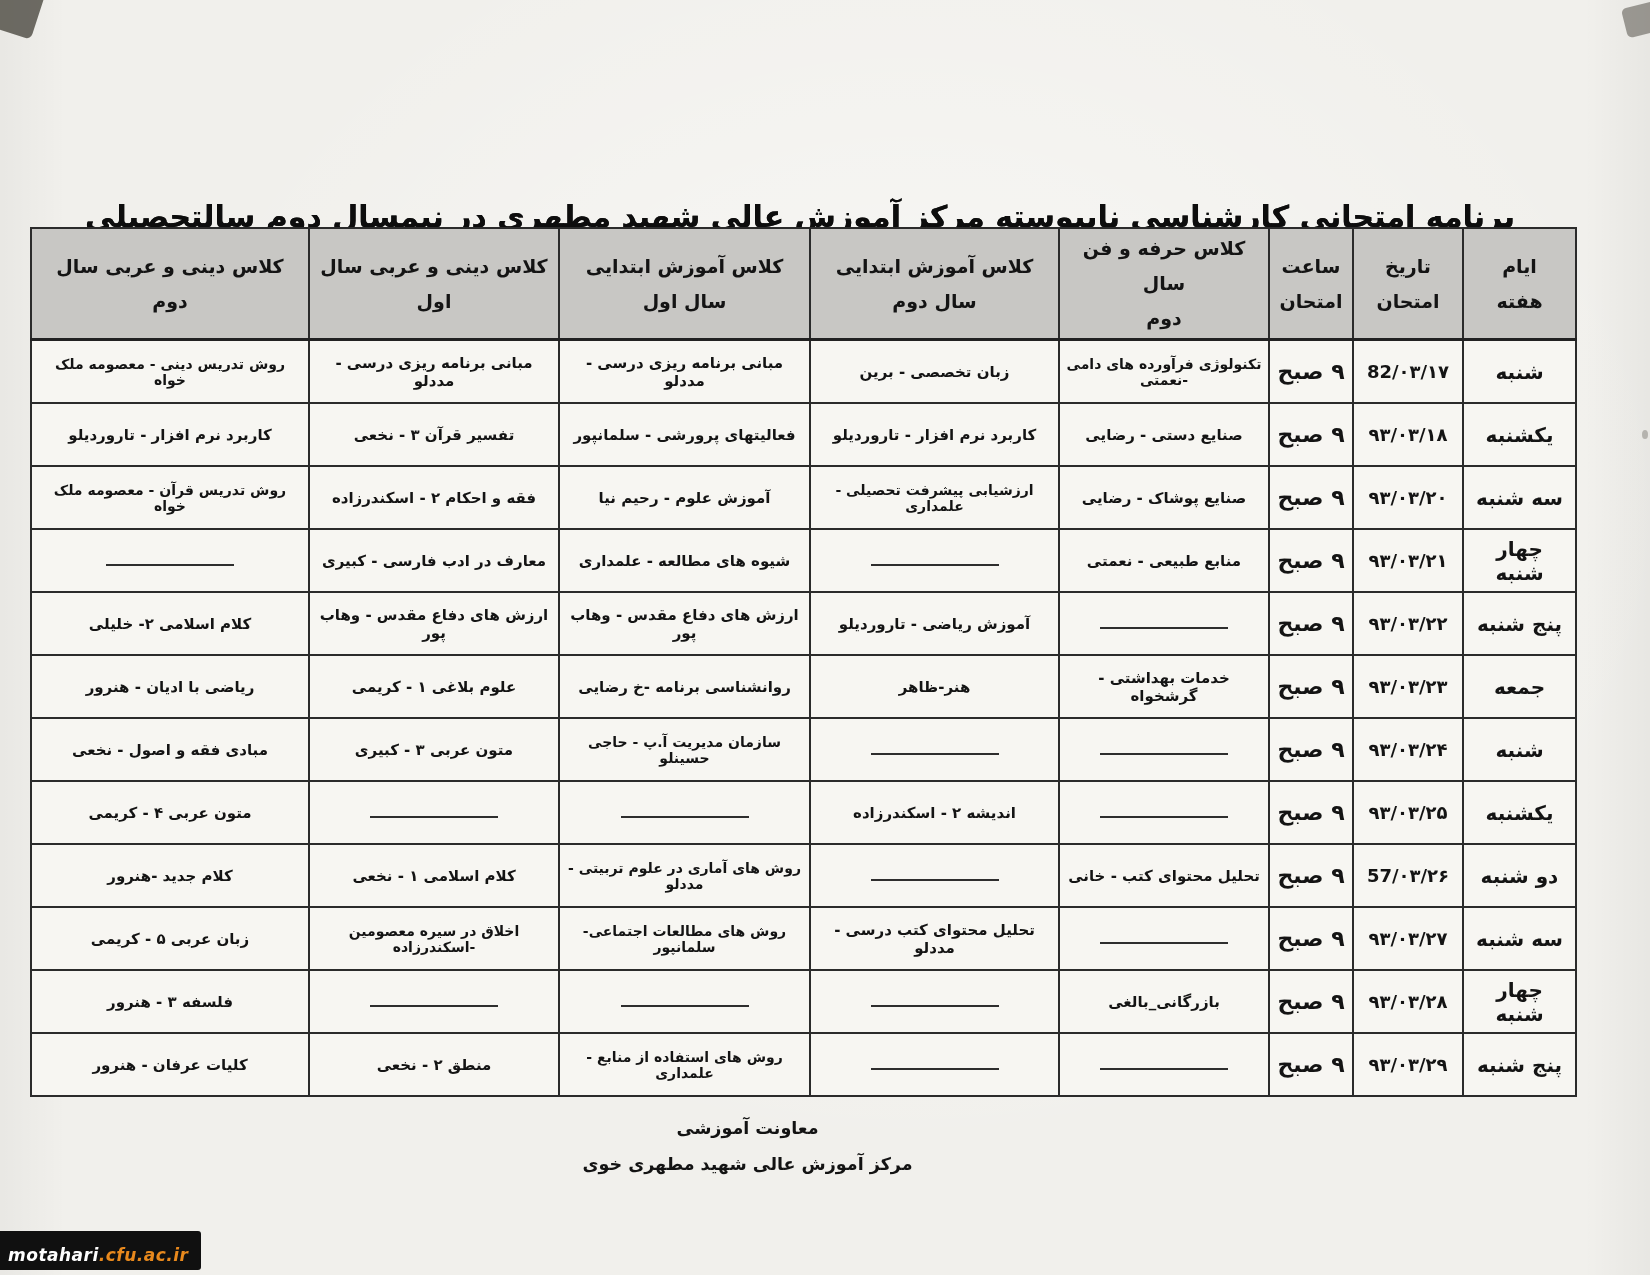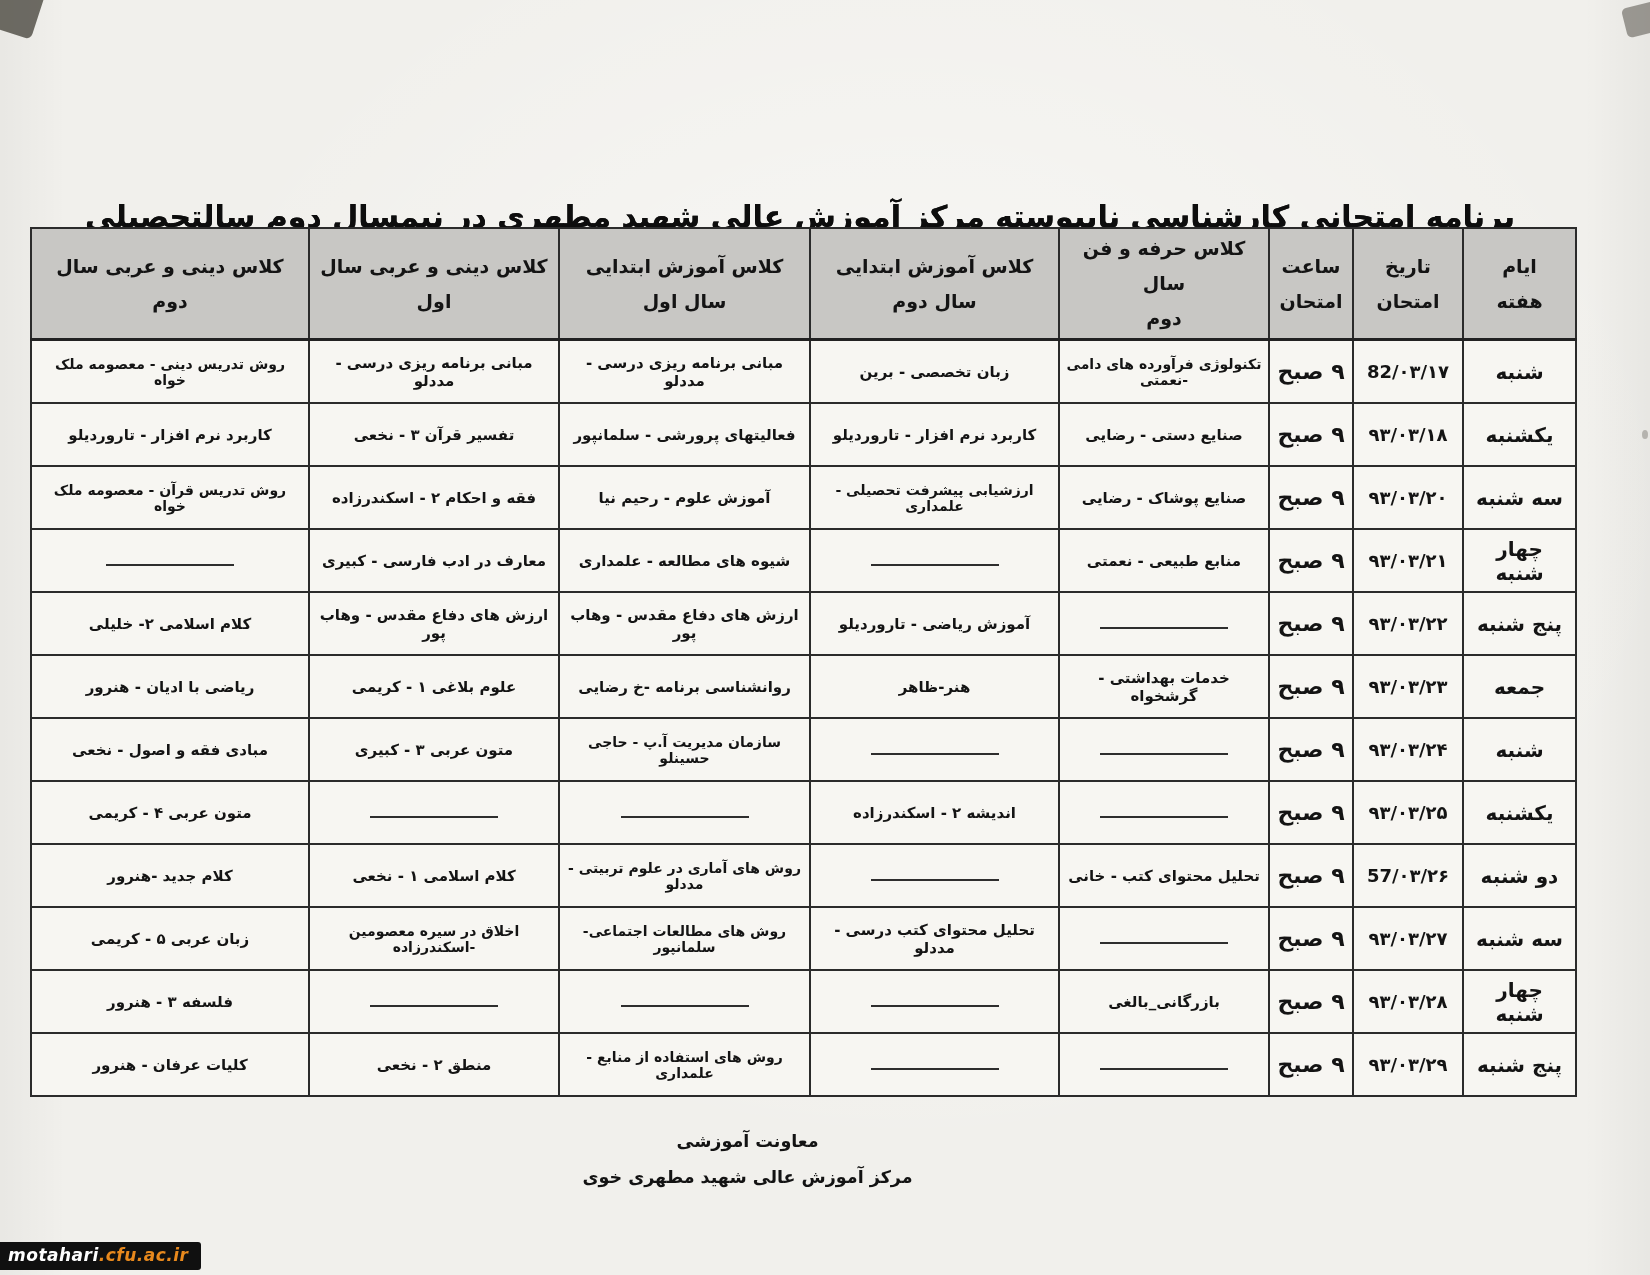--- a/index.html
+++ b/index.html
@@ -50,28 +50,28 @@
   .exam-table tbody td:nth-child(3){font-size:22px;white-space:nowrap;}
   .exam-table tbody td.tiny{font-size:14px;}
   .exam-table tbody td:empty::before{
     content:"";display:inline-block;width:128px;max-width:85%;
     border-bottom:2px solid #2e2e2e;height:6px;
   }
 
   .doc-footer{
     position:absolute;top:1118px;left:0;width:1495px;
     text-align:center;direction:rtl;
-    font-weight:bold;font-size:17.5px;color:#131313;margin-top:13px;
+    font-weight:bold;font-size:17.5px;color:#131313;
   }
   .doc-footer .f-line{margin:0 0 16px 0;}
 
   .watermark{
     position:absolute;left:0;bottom:5px;
     background:#101010;color:#fff;
-    padding:3px 12px 5px 8px;
+    padding:14px 12px 5px 8px;
     font-style:italic;font-weight:bold;font-size:17px;
     direction:ltr;letter-spacing:.5px;
     border-radius:0 3px 3px 0;
   }
   .watermark .wm-suffix{font-weight:bold;}
 </style>
 </head>
 <body>
 
 <div class="scan-artifact art-tl"></div>

